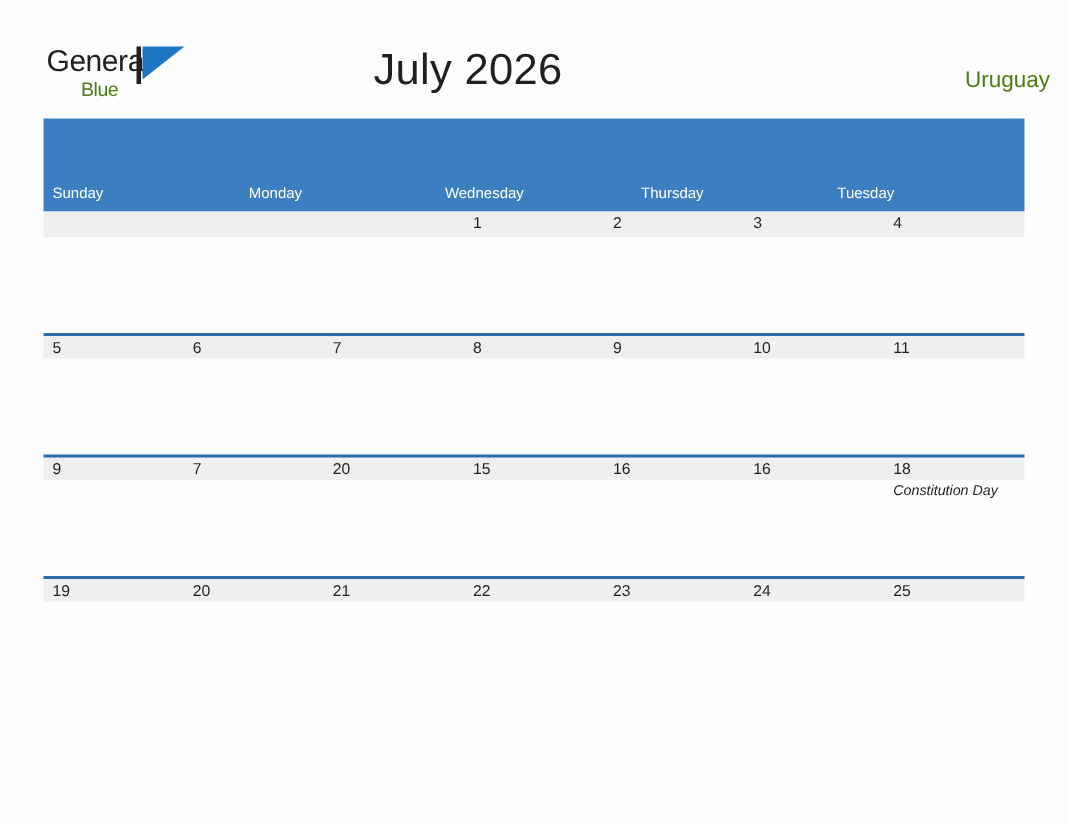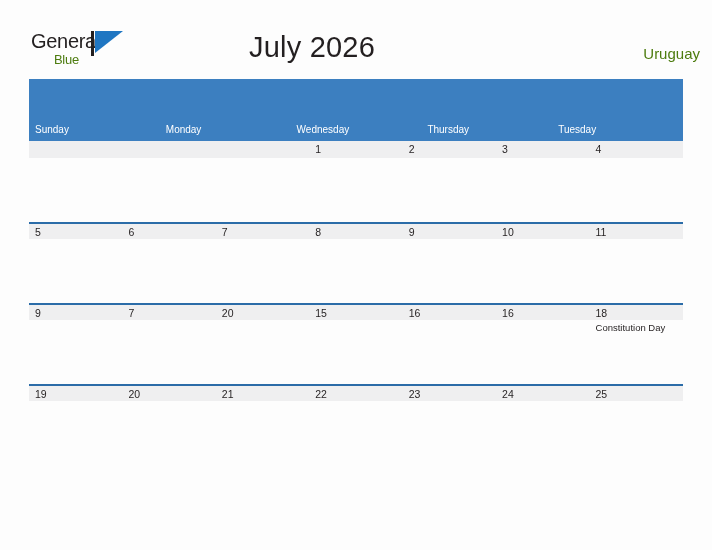--- a/index.html
+++ b/index.html
@@ -162,20 +162,21 @@
     flex: 1 1 0;
     box-sizing: border-box;
     padding: 2px 4px 0 6px;
     font-size: 9.5px;
     line-height: 12px;
     color: #231f20;
   }
   .event {
     display: block;
     white-space: nowrap;
+    font-style: italic;
   }
 </style>
 </head>
 <body>
 
 <div class="page">
 
   <div class="header">
 
     <div class="logo">

